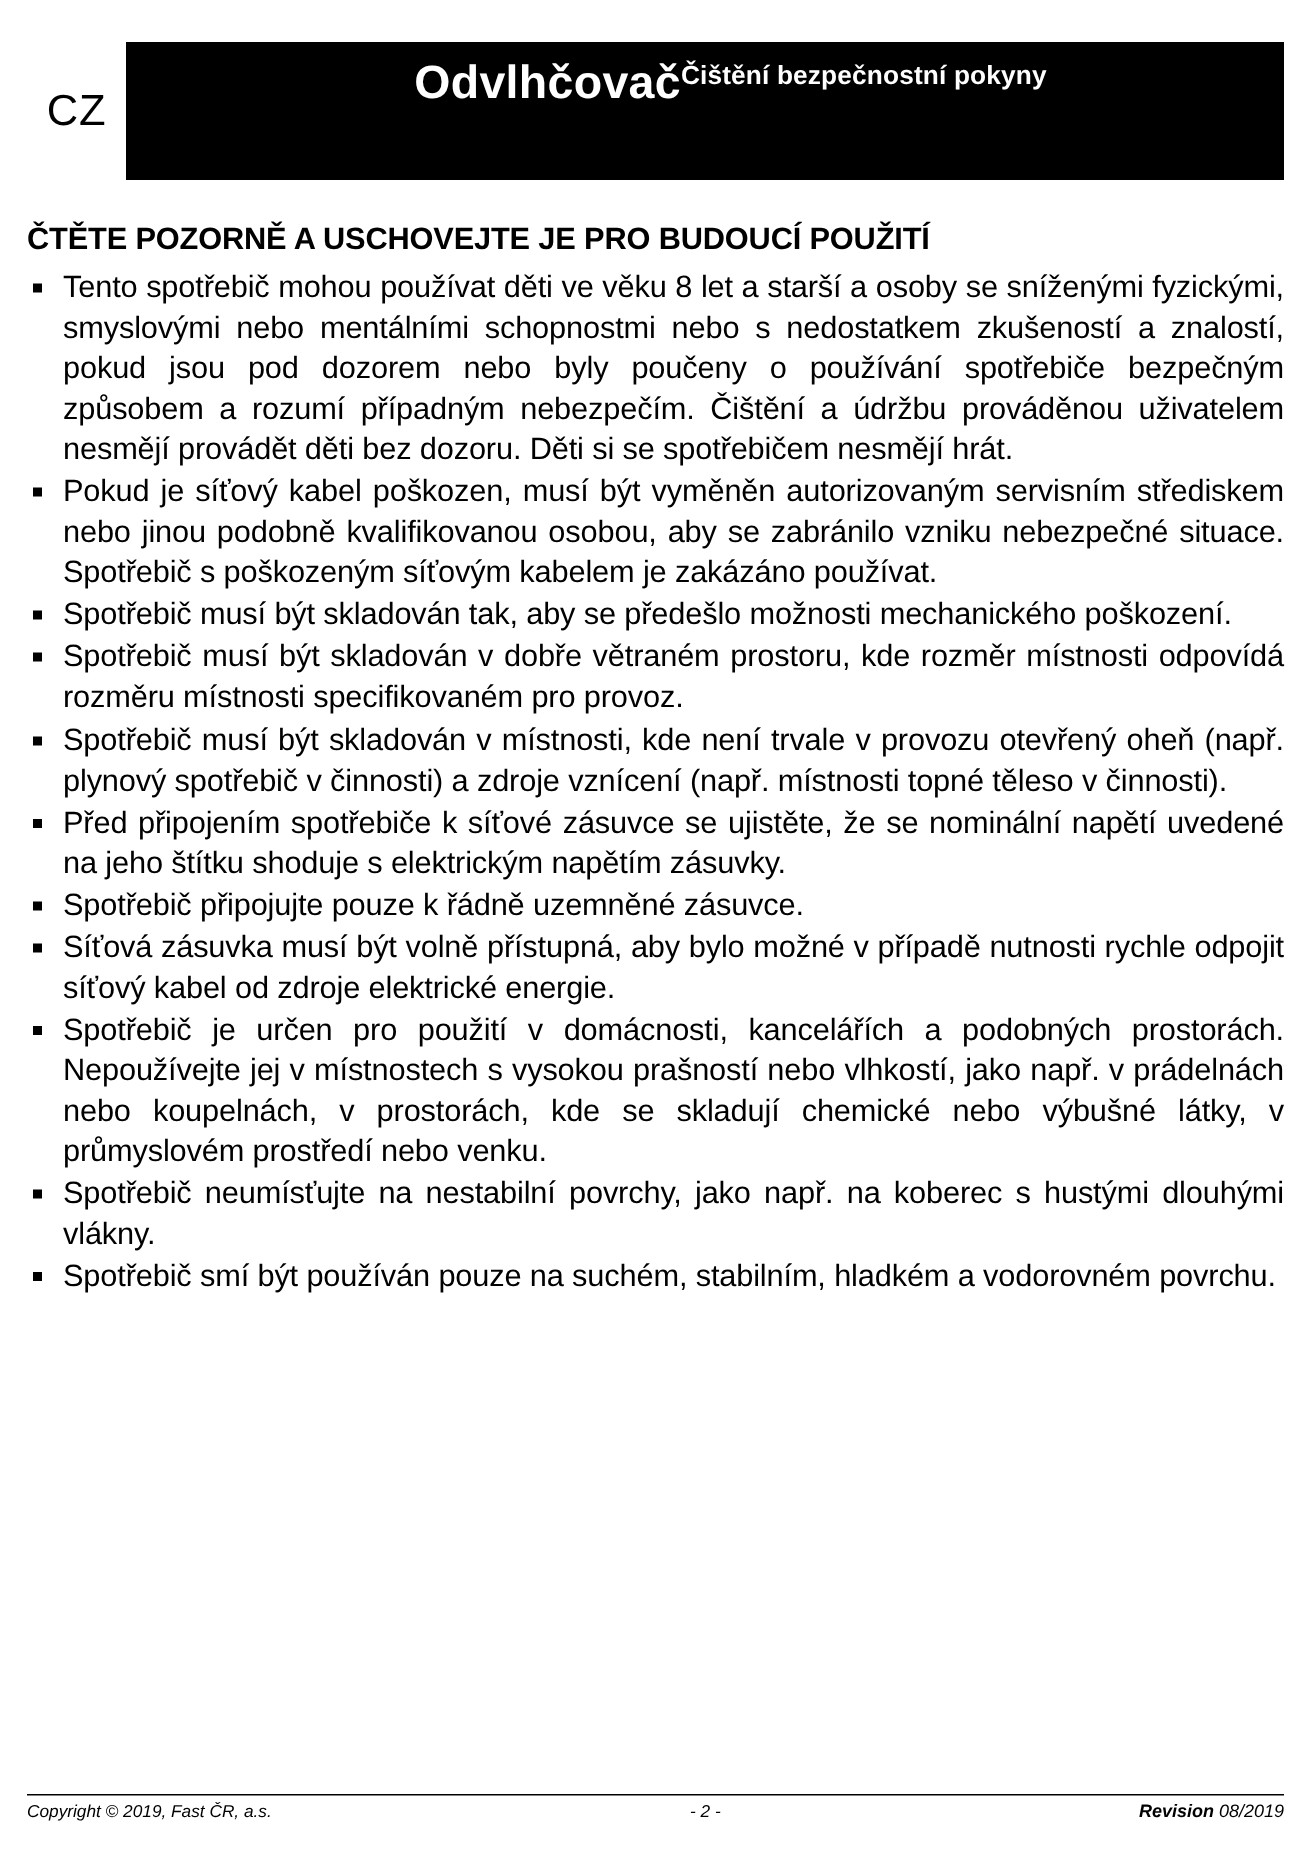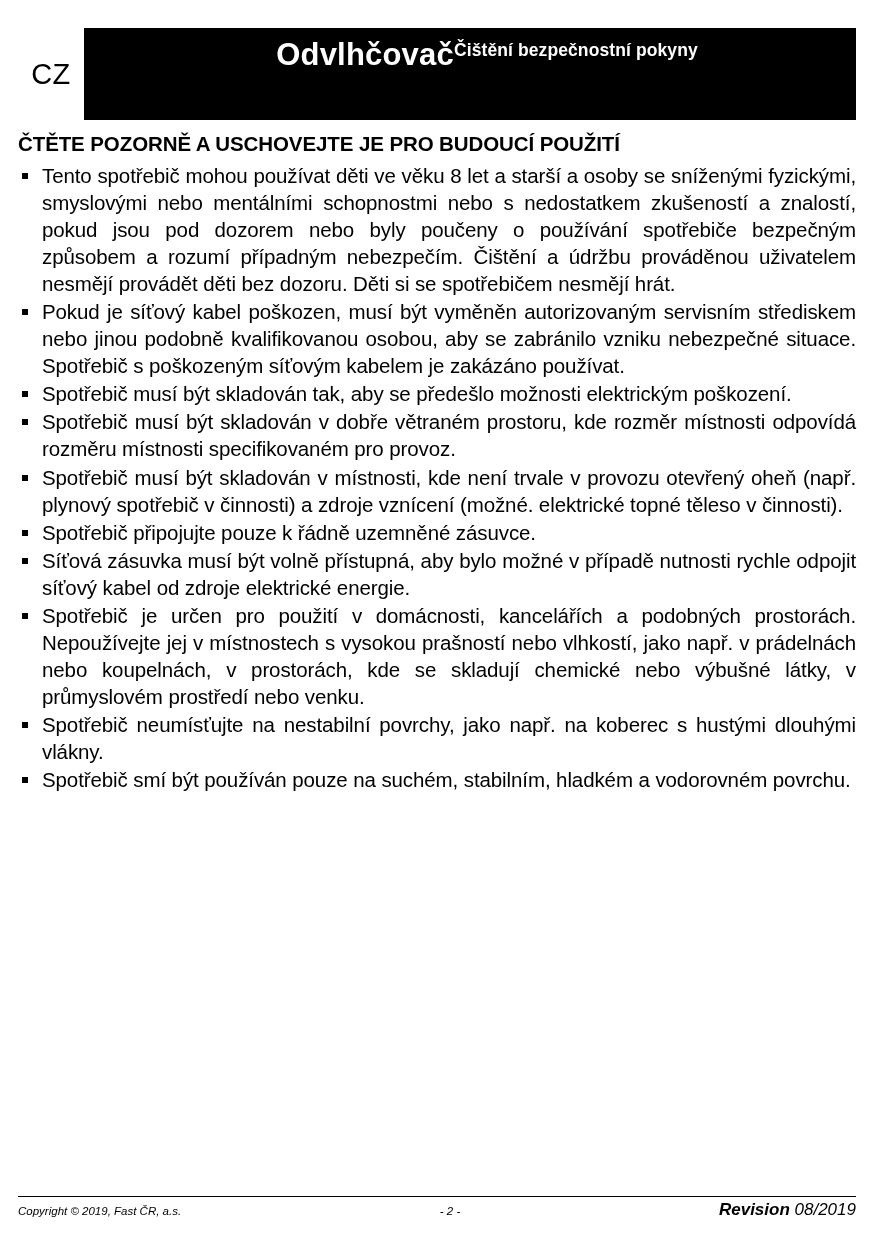--- a/index.html
+++ b/index.html
@@ -62,21 +62,21 @@
   .header-sub {
     font-size: 17.5px;
     font-weight: bold;
     line-height: 1.1;
     margin-top: 3px;
     letter-spacing: 0.1px;
   }
   
   .content {
     position: absolute;
-    top: 132px;
+    top: 148px;
     left: 18px;
     width: 838px;
   }
   .lead {
     font-size: 20.5px;
     font-weight: bold;
     margin: 0 0 6px 0;
     letter-spacing: -0.1px;
   }
   ul.bullets {
@@ -124,21 +124,21 @@
   }
   .footer-left { flex: 0 0 auto; }
   .footer-center {
     flex: 1;
     text-align: center;
     font-size: 11.5px;
   }
   .footer-right {
     flex: 0 0 auto;
     text-align: left;
-    font-size: 17px;
+    font-size: 12px;
   }
   .footer-right b { font-weight: bold; }
 </style>
 </head>
 <body>
 
 <div class="page">
 
   <div class="header">
     <div class="header-lang">CZ</div>
@@ -146,23 +146,24 @@
       <div class="header-title">Odvlhčovač</div>
       <div class="header-sub">Čištění bezpečnostní pokyny</div>
     </div>
   </div>
 
   <div class="content">
     <p class="lead">ČTĚTE POZORNĚ A USCHOVEJTE JE PRO BUDOUCÍ POUŽITÍ</p>
     <ul class="bullets">
       <li>Tento spotřebič mohou používat děti ve věku 8 let a starší a osoby se sníženými fyzickými, smyslovými nebo mentálními schopnostmi nebo s nedostatkem zkušeností a znalostí, pokud jsou pod dozorem nebo byly poučeny o používání spotřebiče bezpečným způsobem a rozumí případným nebezpečím. Čištění a údržbu prováděnou uživatelem nesmějí provádět děti bez dozoru. Děti si se spotřebičem nesmějí hrát.</li>
       <li>Pokud je síťový kabel poškozen, musí být vyměněn autorizovaným servisním střediskem nebo jinou podobně kvalifikovanou osobou, aby se zabránilo vzniku nebezpečné situace. Spotřebič s poškozeným síťovým kabelem je zakázáno používat.</li>
-      <li>Spotřebič musí být skladován tak, aby se předešlo možnosti elektrickým poškození.</li>
+      <li>Spotřebič musí být skladován tak, aby se předešlo možnosti mechanického poškození.</li>
       <li>Spotřebič musí být skladován v dobře větraném prostoru, kde rozměr místnosti odpovídá rozměru místnosti specifikovaném pro provoz.</li>
-      <li>Spotřebič musí být skladován v místnosti, kde není trvale v provozu otevřený oheň (např. plynový spotřebič v činnosti) a zdroje vznícení (možné. elektrické topné těleso v činnosti).</li>
+      <li>Spotřebič musí být skladován v místnosti, kde není trvale v provozu otevřený oheň (např. plynový spotřebič v činnosti) a zdroje vznícení (např. místnosti topné těleso v činnosti).</li>
+      <li>Před připojením spotřebiče k síťové zásuvce se ujistěte, že se nominální napětí uvedené na jeho štítku shoduje s elektrickým napětím zásuvky.</li>
       <li>Spotřebič připojujte pouze k řádně uzemněné zásuvce.</li>
       <li>Síťová zásuvka musí být volně přístupná, aby bylo možné v případě nutnosti rychle odpojit síťový kabel od zdroje elektrické energie.</li>
       <li>Spotřebič je určen pro použití v domácnosti, kancelářích a podobných prostorách. Nepoužívejte jej v místnostech s vysokou prašností nebo vlhkostí, jako např. v prádelnách nebo koupelnách, v prostorách, kde se skladují chemické nebo výbušné látky, v průmyslovém prostředí nebo venku.</li>
       <li>Spotřebič neumísťujte na nestabilní povrchy, jako např. na koberec s hustými dlouhými vlákny.</li>
       <li>Spotřebič smí být používán pouze na suchém, stabilním, hladkém a vodorovném povrchu.</li>
     </ul>
   </div>
 
   <div class="footer-rule"></div>
   <div class="footer">

